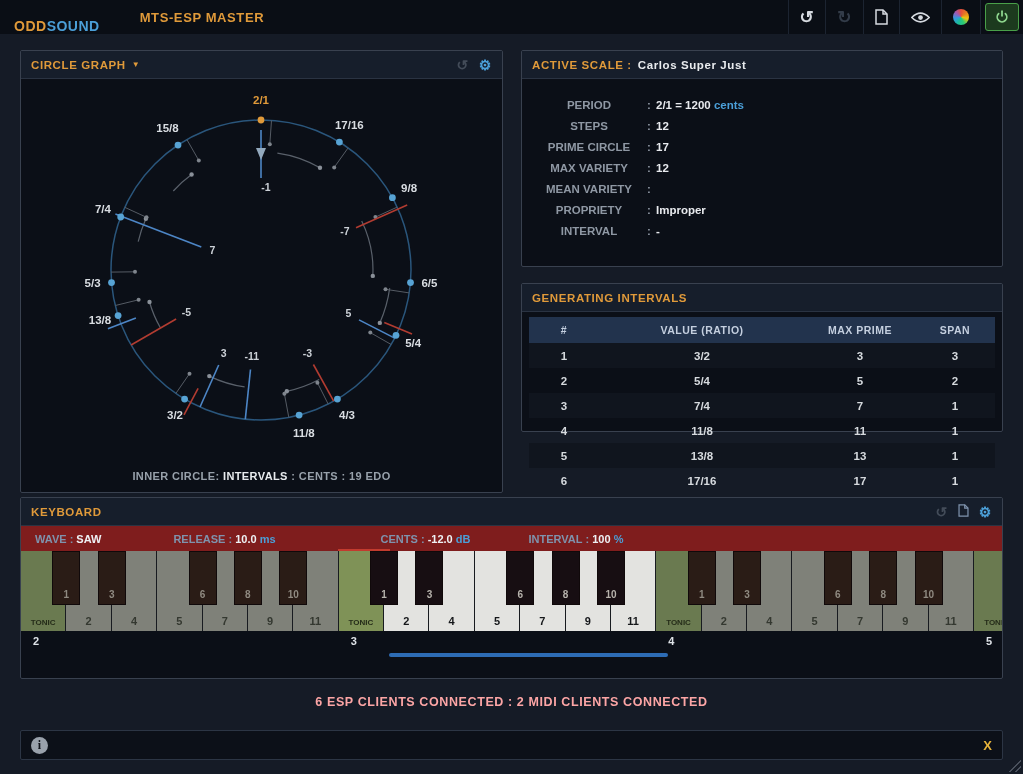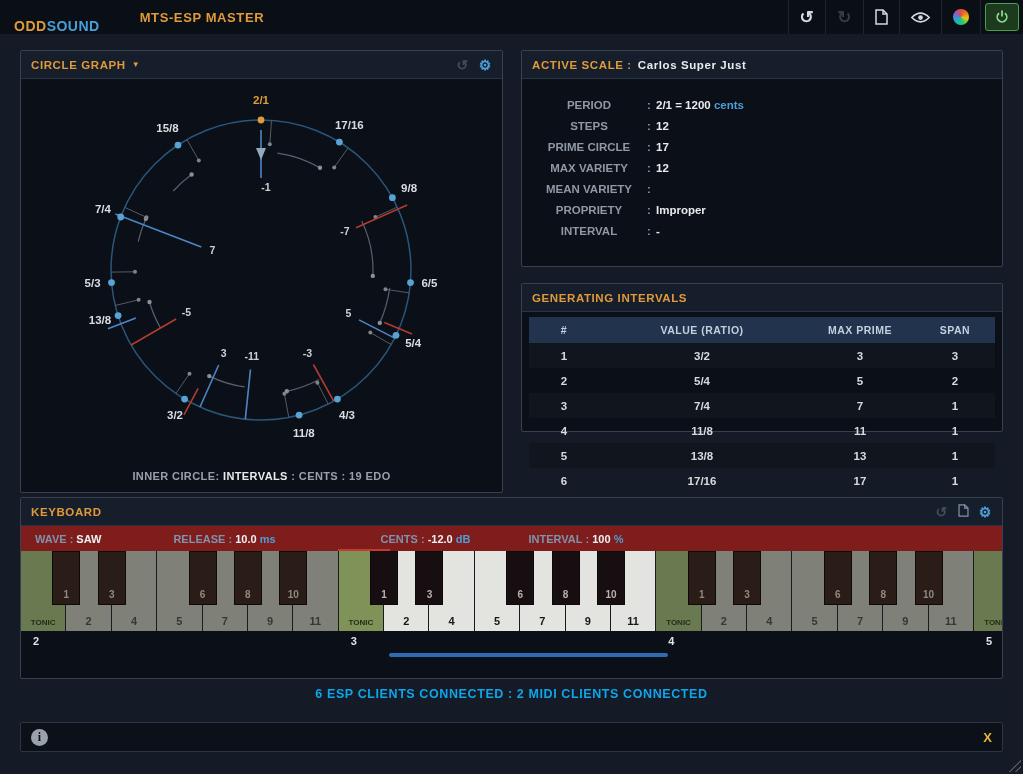--- a/index.html
+++ b/index.html
@@ -63,21 +63,21 @@
   .bkey{position:absolute;top:0;height:54px;width:8.8%;background:#2a1c16;border:1px solid #10090a;box-sizing:border-box;z-index:2}
   .octave.active .bkey{background:#170e12}
   .blabel{position:absolute;bottom:4px;left:0;right:0;text-align:center;font-size:10px;font-weight:bold;color:#8f8a81}
   .octave.active .blabel{color:#b7b3ac}
   .kb-footer{display:flex;height:20px;align-items:center;background:#0b0f17}
   .kfoot{flex:1 1 0;padding-left:12px;color:#dfe3e8;font-weight:bold;font-size:11px;box-sizing:border-box}
   .kfoot.partial{flex:0 0 28px}
   .kb-scroll{height:8px;position:relative;background:#0b0f17}
   .kb-thumb{position:absolute;top:2px;height:4px;background:#2d6cb5;border-radius:2px;cursor:pointer}
   
-  .status{margin-top:8px;text-align:center;color:#0ea5e9;font-weight:bold;font-size:12.5px;letter-spacing:.6px}
+  .status{margin-top:16px;text-align:center;color:#fca5a5;font-weight:bold;font-size:12.5px;letter-spacing:.6px}
   .msgbar{margin-top:21px;height:30px;background:#0c1018;border:1px solid #2c3544;border-radius:2px;display:flex;align-items:center;justify-content:space-between;padding:0 10px;box-sizing:border-box}
   .info-ic{width:17px;height:17px;border-radius:50%;background:#99a1ab;color:#10141b;display:flex;align-items:center;justify-content:center;font-size:12px;font-weight:bold;font-family:"Liberation Serif",serif}
   .close-x{color:#e8b43a;font-weight:bold;font-size:13px;cursor:pointer}
   .grip{position:absolute;right:2px;bottom:2px;width:14px;height:14px;background:repeating-linear-gradient(-45deg,transparent 0 3px,#49505c 3px 4.5px);clip-path:polygon(100% 0,100% 100%,0 100%)}
 </style>
 </head>
 <body>
 
 <div class="topbar">
   <div class="brand">

